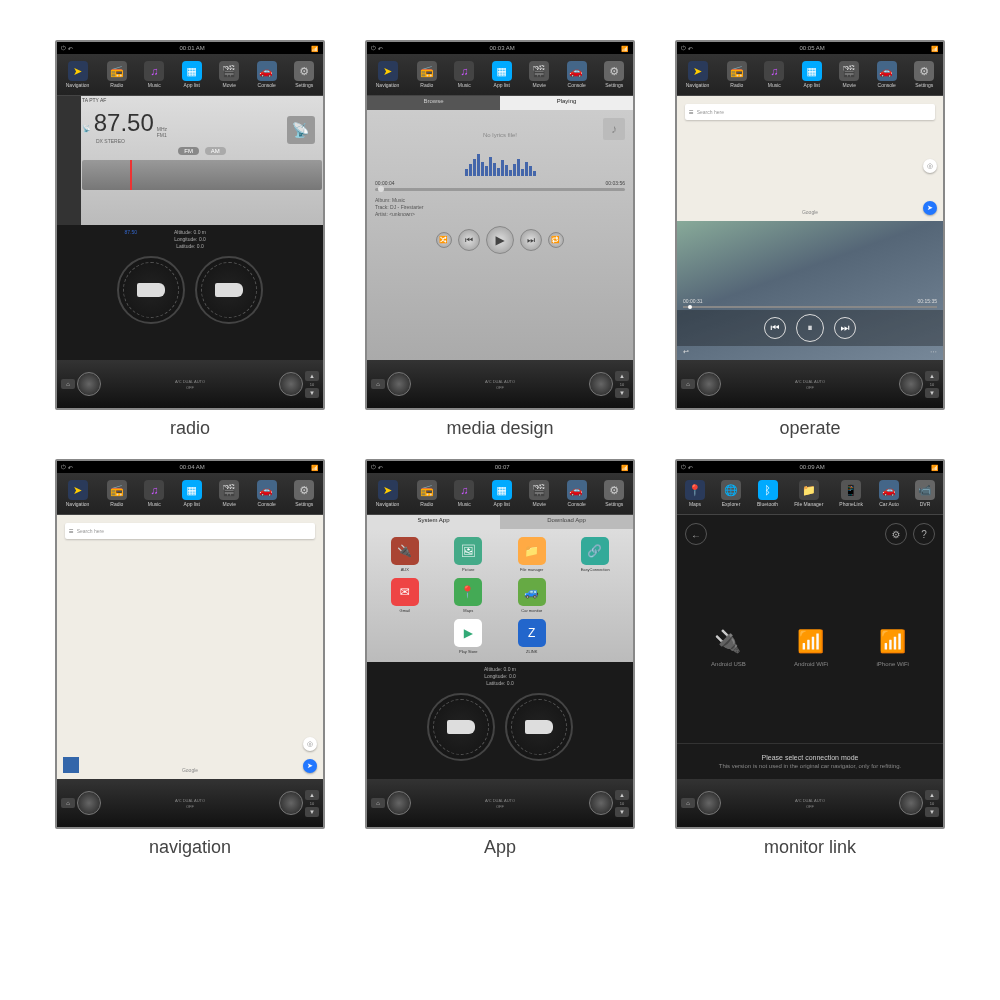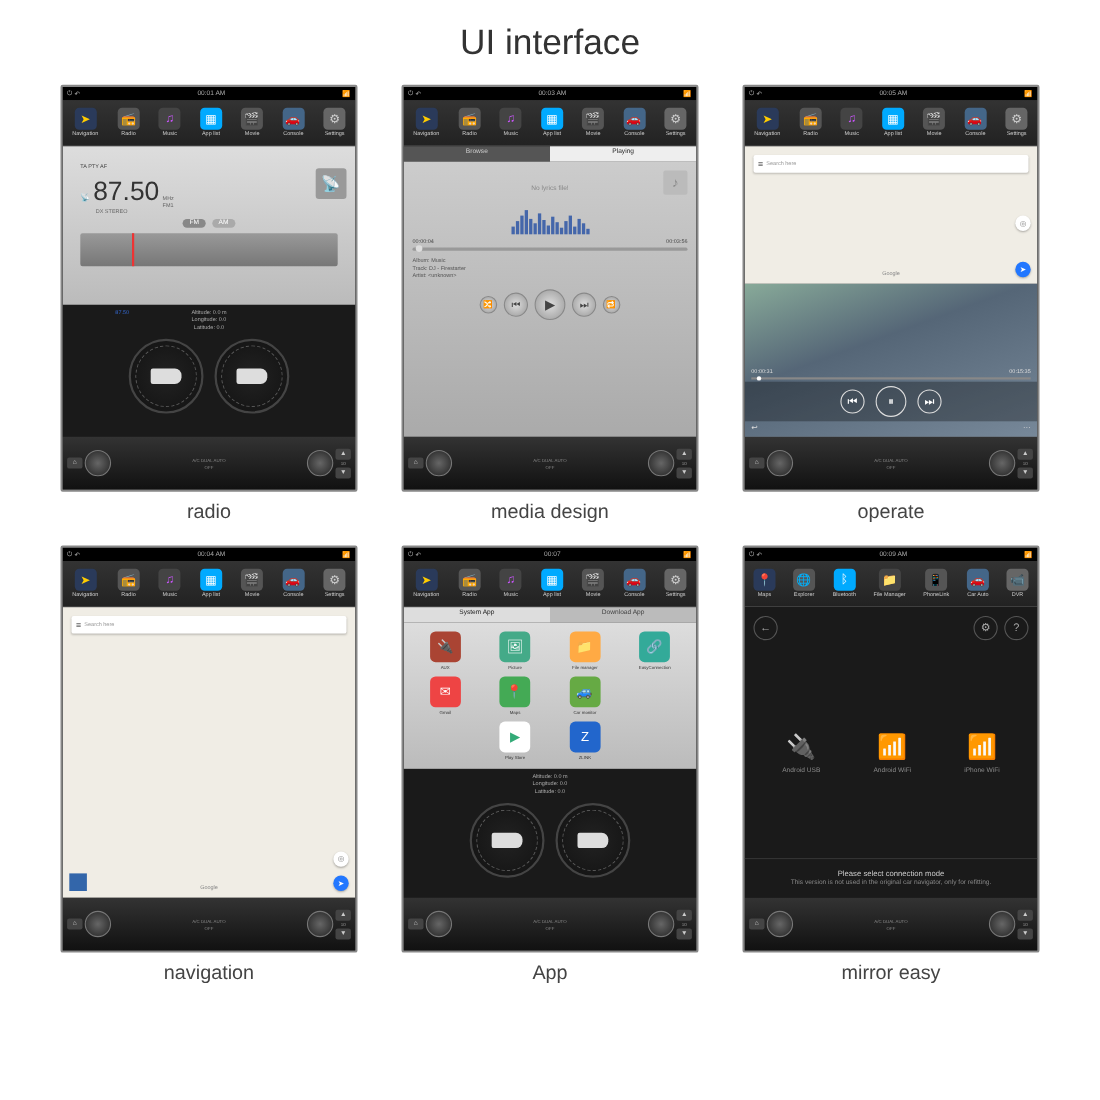--- a/index.html
+++ b/index.html
@@ -48,21 +48,21 @@
 .navicon.music { background: #444; color: #c5f; }
 .navicon.app { background: #0af; color: #fff; }
 .navicon.movie { background: #555; color: #e55; }
 .navicon.console { background: #468; color: #acf; }
 .navicon.settings { background: #666; color: #ccc; }
 
 
 .content { flex: 1; background: #333; position: relative; display: flex; flex-direction: column; }
 
 
-.radio-panel { flex:1; background: linear-gradient(#ddd,#bbb); color:#222; padding: 16px; position:relative; }
+.radio-panel { flex:1; background: linear-gradient(#ddd,#bbb); color:#222; padding: 1px; position:relative;margin-left:24px; }
 .radio-top { display:flex; justify-content:space-between; font-size:5px; color:#444; }
 .radio-freq { display:flex; align-items:baseline; gap:3px; margin-top:6px; }
 .freq-big { font-size: 24px; font-weight: 300; color:#333; }
 .freq-small { font-size:5px; color:#666; line-height:1.2; }
 .radio-band { text-align:center; margin-top:4px; font-size:6px; }
 .radio-band span { background:#888; color:#fff; padding:1px 6px; border-radius:6px; margin:0 2px; }
 .radio-dial { height:30px; background: linear-gradient(#999,#777); margin-top:6px; position:relative; border-radius:2px;}
 .dial-pointer { position:absolute; left:20%; width:2px; height:100%; background:#e33; }
 .dial-freq { position:absolute; bottom:-10px; left:18%; font-size:5px; color:#36c; }
 .radio-icon-box { position:absolute; right:8px; top:20px; width:28px; height:28px; background:#999; border-radius:3px; display:flex; align-items:center; justify-content:center; color:#ddd; font-size:14px;}
@@ -145,21 +145,20 @@
 .mirror-opt { display:flex; flex-direction:column; align-items:center; gap:6px;}
 .mirror-icon { font-size:22px;}
 .mirror-label { font-size:6px; color:#888;}
 .mirror-msg { text-align:center; padding:10px; font-size:6px; color:#888; border-top:1px solid #333;}
 .mirror-msg .m1 { color:#ccc; font-size:7px; margin-bottom:2px;}
 </style>
 </head>
 <body>
 
 <div class="header">
-  <div class="title">UI interface</div>
 </div>
 
 <div class="grid">
 
   <div class="cell">
     <div class="screen">
       <div class="statusbar">
         <div class="left">
             <span>⏻</span>
             <span>↶</span>
@@ -750,16 +749,16 @@
         <div style="display:flex;gap:2px;align-items:center">
             <div class="knob"></div>
             <div class="vol-group">
               <div class="vol-btn">▲</div>
               <div class="vol-label">10</div>
               <div class="vol-btn">▼</div>
             </div>
           </div>
       </div>
     </div>
-    <div class="caption">mirror easy</div>
+    <div class="caption">monitor link</div>
   </div>
 
 </div>
 
 </body></html>

